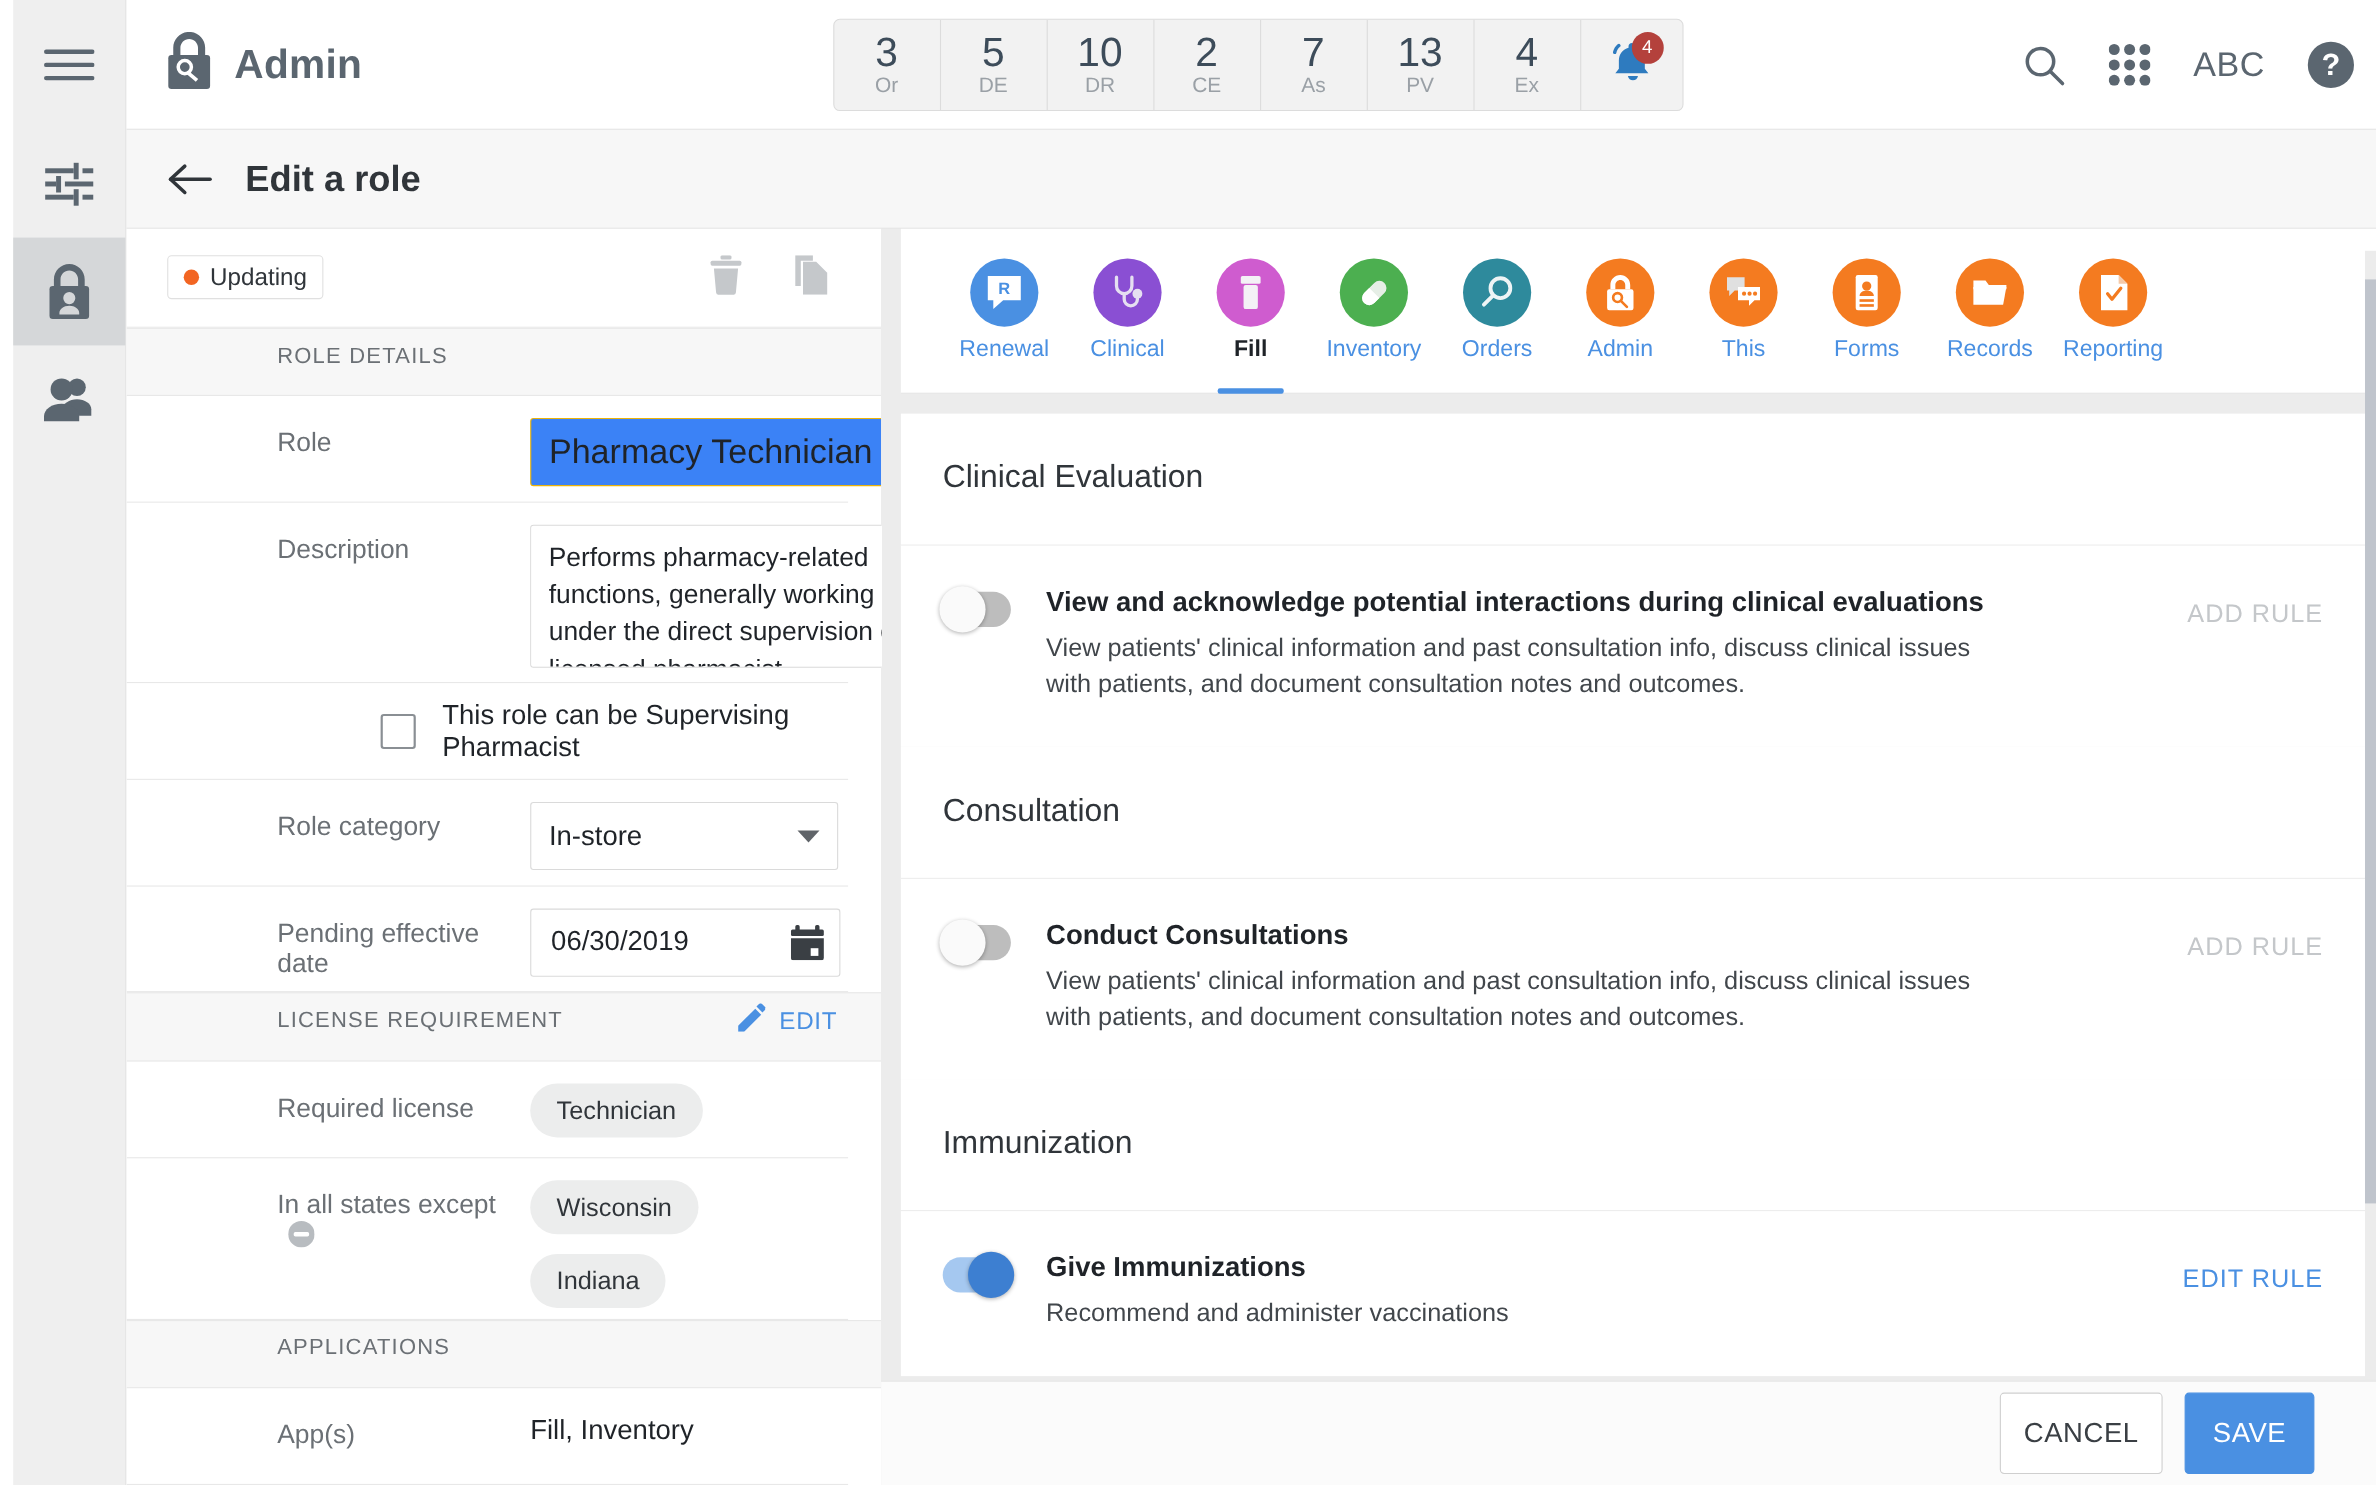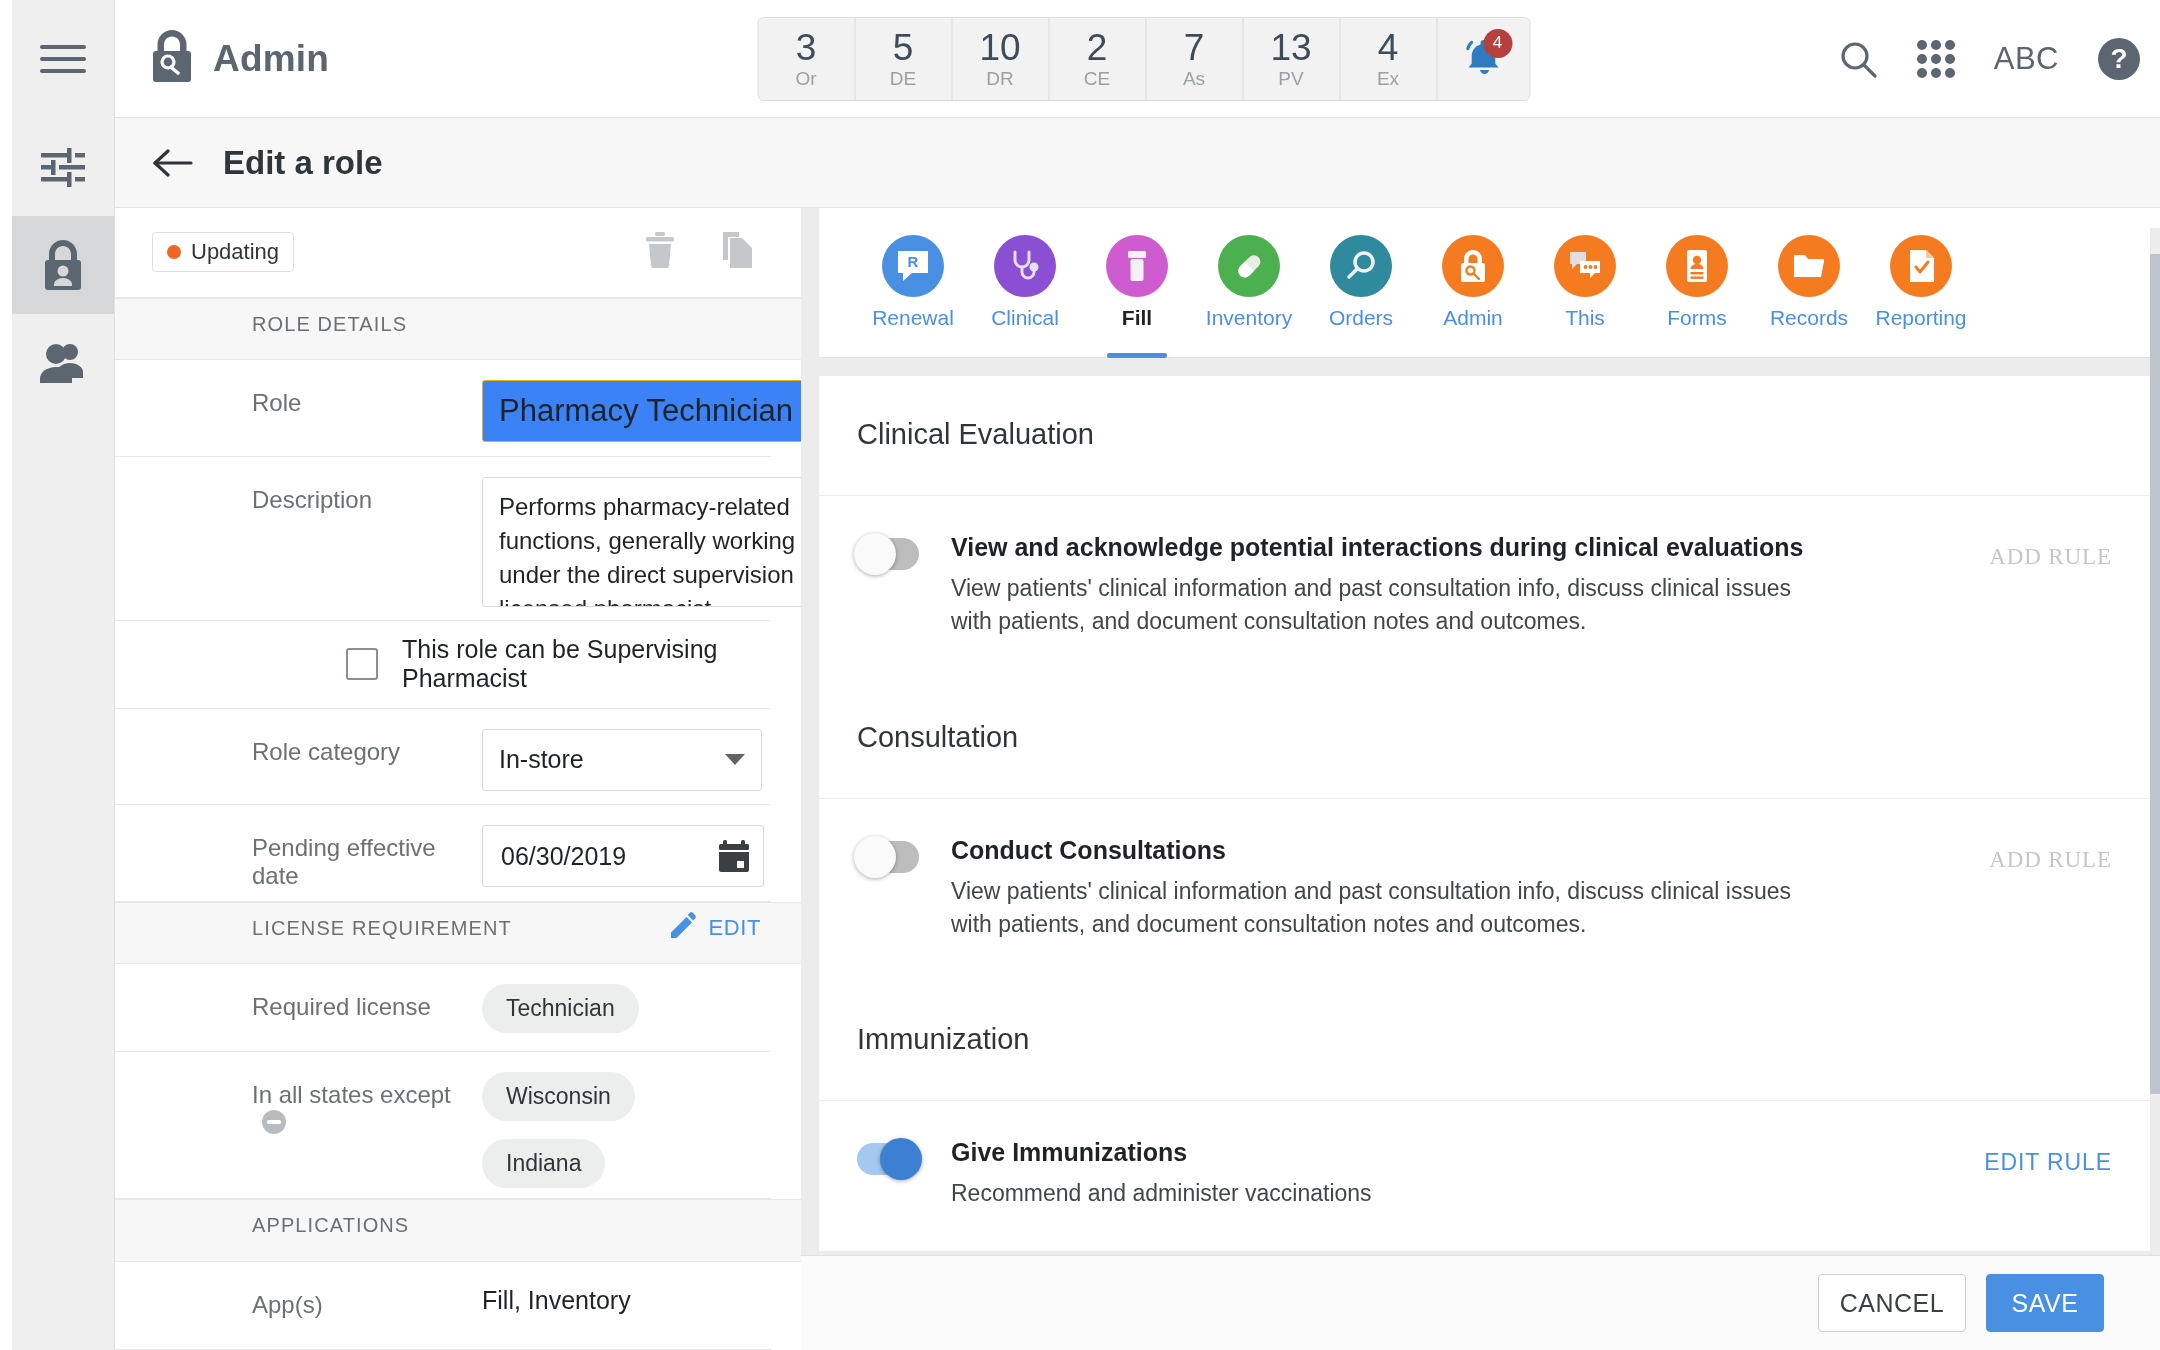--- a/index.html
+++ b/index.html
@@ -227,31 +227,31 @@
   .rule-body { flex: 1; min-width: 0; }
   .rule-title { font-size: 25px; font-weight: bold; color: #1f2328; line-height: 1.2; }
   .rule-desc {
     font-size: 23px; color: #41464b; line-height: 1.45; margin-top: 10px;
     max-width: 860px;
   }
   .rule-action {
     font-size: 23px; letter-spacing: .9px; white-space: nowrap;
     padding-top: 12px; cursor: pointer;
   }
-  .rule-action.disabled { color: #c4c7ca; font-family: Liberation Serif, serif; }
+  .rule-action.disabled { color: #c4c7ca; }
   .rule-action.enabled { color: #4a90e2; }
 
   
   .footer {
     height: 95px; background: #fbfbfb; border-top: 1px solid #e0e0e0;
     display: flex; align-items: center; justify-content: flex-end;
     gap: 20px; padding-right: 68px;
   }
   .btn {
-    height: 58px; border-radius: 4px; font-size: 25px; letter-spacing: .5px;
+    height: 74px; border-radius: 4px; font-size: 25px; letter-spacing: .5px;
     display: flex; align-items: center; justify-content: center; cursor: pointer;
     font-family: "Liberation Sans", sans-serif;
   }
   .btn-cancel { width: 148px; background: #fff; border: 1px solid #cfcfcf; color: #3a3f44; }
   .btn-save { width: 118px; background: #4a90e2; border: 1px solid #4a90e2; color: #fff; }
 
   
   .vscroll {
     position: absolute; right: 4px; top: 20px; width: 18px; bottom: 96px;
     background: #ececec;

